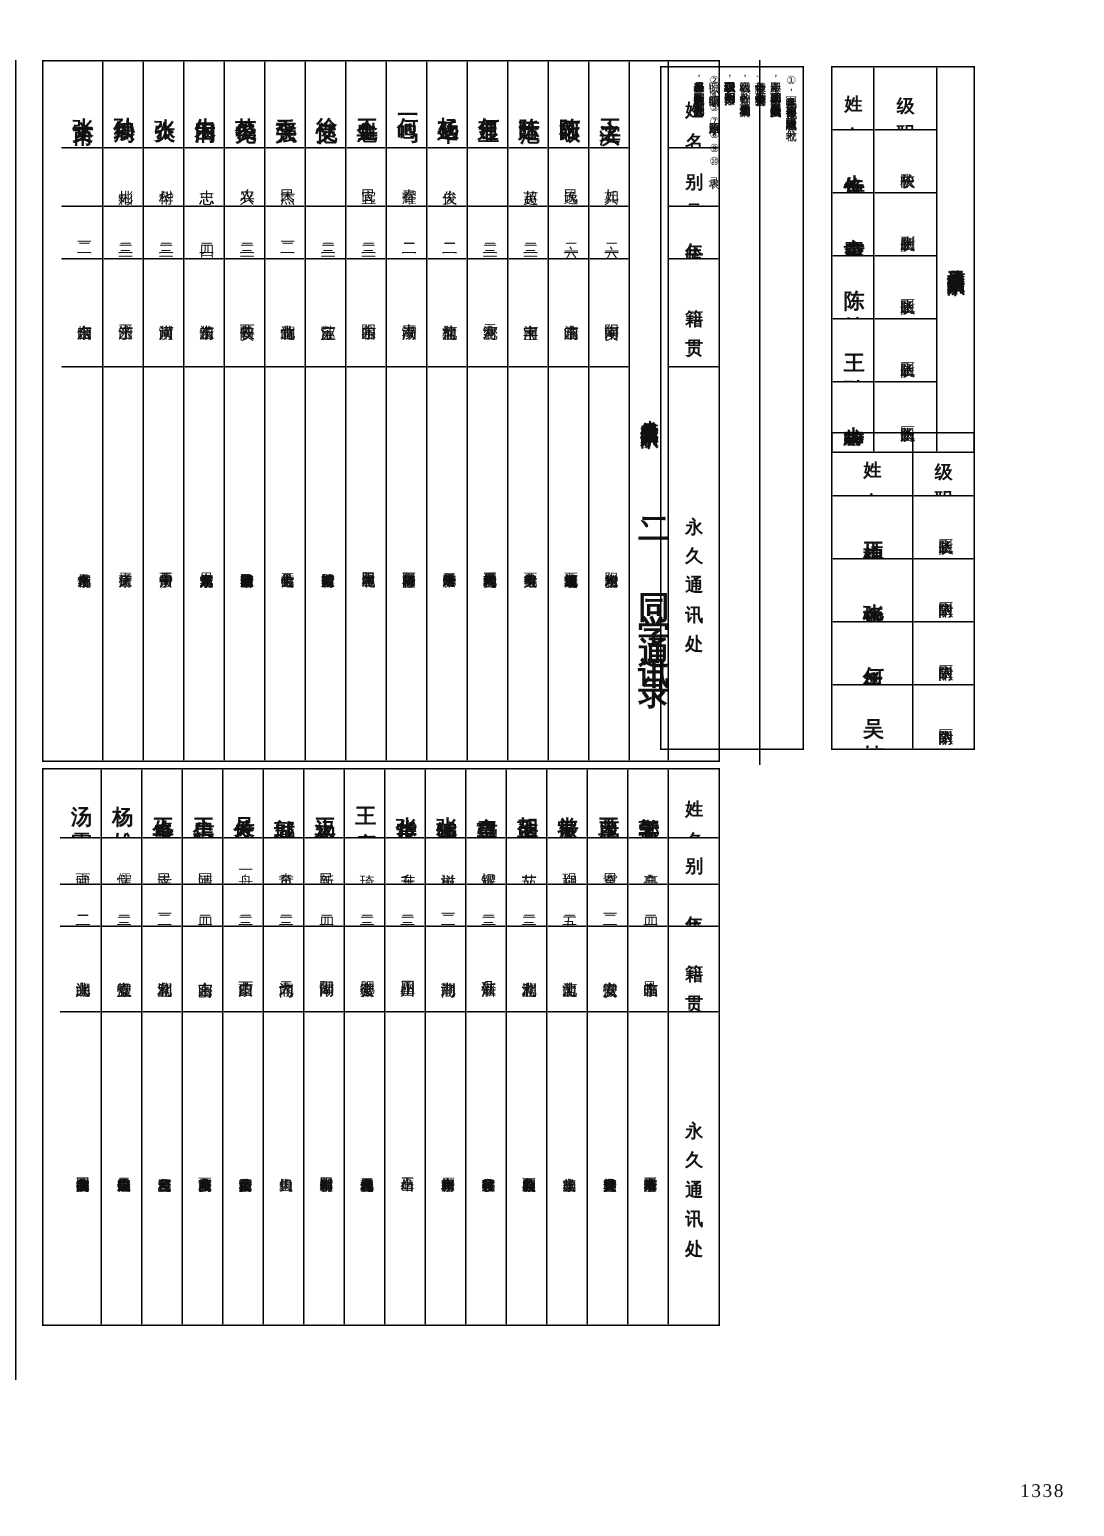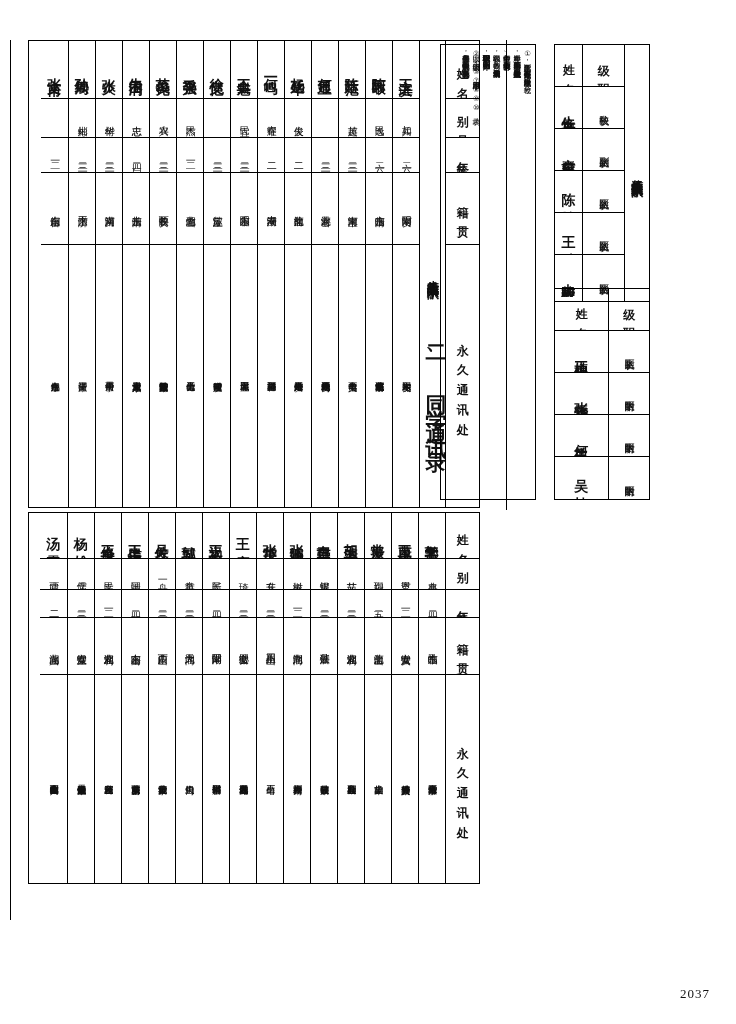--- a/index.html
+++ b/index.html
@@ -722,14 +722,14 @@
         </div>
         <div class="cell tiny" style="height: 206px;">
           <span class="v">湖北兴山县西大街中山公园右侧</span>
         </div>
       </div>
     </div>
 
   <div class="vline" style="left:10px; top:40px; height:880px;"></div>
   <div class="vline" style="left:506px; top:40px; height:470px;"></div>
 
-  <div class="pageno">2037</div>
+  <div class="pageno">1338</div>
 </div>
 
 </body></html>

